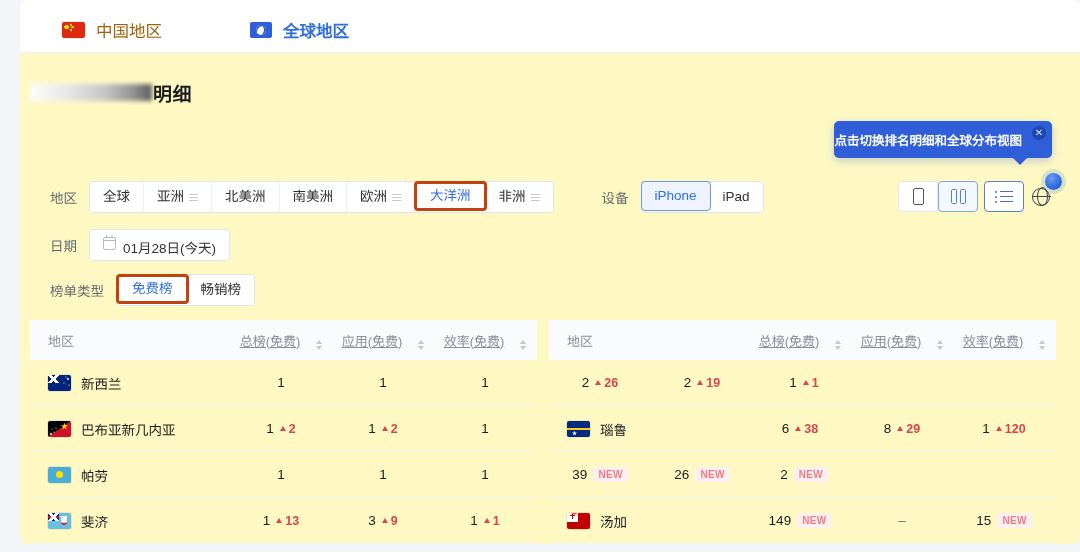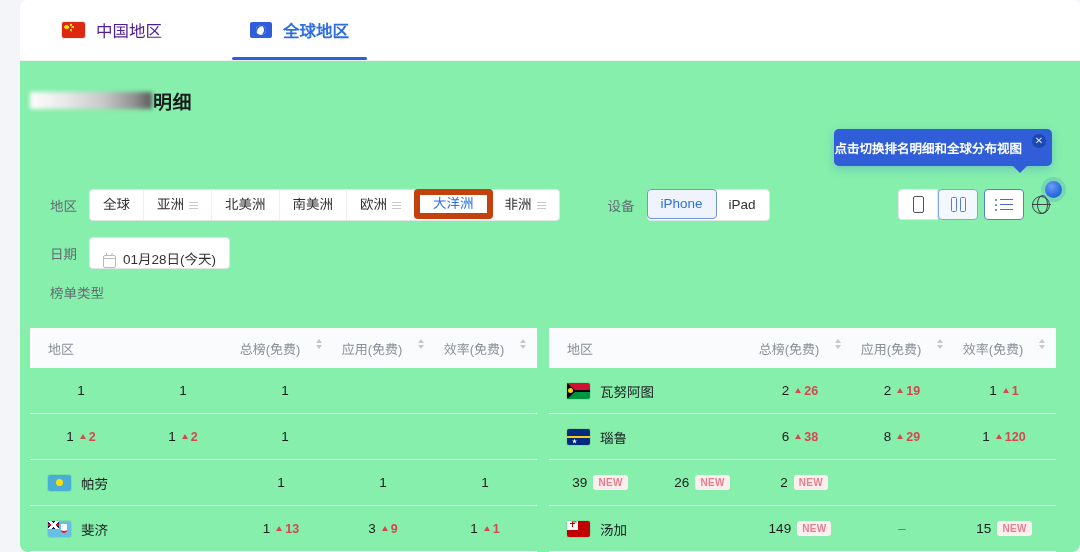--- a/index.html
+++ b/index.html
@@ -18,21 +18,21 @@
     position: absolute; left: 20px; top: 0;
     width: 1060px; height: 60px;
     background: #fff;
     border-radius: 8px 8px 0 0;
     display: flex; align-items: center;
   }
   .tab {
     display: flex; align-items: center; gap: 11px;
     height: 60px; padding: 0 20px;
     position: relative; cursor: pointer;
-    font-size: 16.5px; color: #4c1d95;
+    font-size: 16.5px; color: #a16207;
   }
   .tab.first { margin-left: 22px; }
   .tab.active { color: #2f6fe0; font-weight: bold; margin-left: 48px; }
   .tab.active .tab-underline {
     position: absolute; left: 2px; right: 2px; bottom: 0;
     height: 3px; background: #2f5ed8; border-radius: 2px;
   }
   .flag {
     width: 23px; height: 16px; border-radius: 2px;
     display: inline-block; flex: none;
@@ -53,23 +53,23 @@
     display: flex; align-items: center; justify-content: center;
   }
   .globe-badge::after {
     content: ""; width: 10px; height: 10px; border-radius: 50%;
     background: #fff;
     box-shadow: inset -3px 0 0 -1px #2f5ed8, inset 2px 2px 0 -1px #2f5ed8;
   }
 
   
   .card {
-    position: absolute; left: 20px; top: 60px;
+    position: absolute; left: 20px; top: 52px;
     width: 1060px; height: 492px;
-    background: #86efac; border-radius: 0 0 8px 8px;
+    background: #fef9c3; border-radius: 0 0 8px 8px;
     border-top: 1px solid #eef0f4;
   }
 
   
   .title-row { position: absolute; left: 10px; top: 24px; height: 30px; display: flex; align-items: center; }
   .title-redacted {
     width: 122px; height: 17px; margin-right: 1px;
     background: linear-gradient(90deg, #fdfdfd 0%, #e9e9e9 28%, #c8c8c8 60%, #8f8f8f 86%, #5a5a5a 100%);
     filter: blur(2.2px);
   }
@@ -85,39 +85,39 @@
   .seg { display: flex; border: 1px solid #e1e5ea; border-radius: 4px; overflow: visible; background: #fff; }
   .seg-item {
     position: relative;
     padding: 0 13px; height: 30px; line-height: 28px;
     font-size: 13.5px; color: #303133; cursor: pointer;
     border-right: 1px solid #eceff3; white-space: nowrap;
     display: flex; align-items: center; gap: 5px;
   }
   .seg-item:last-child { border-right: none; }
   .seg-item.active {
-    color: #2f6fe0; border: 6px solid #c2410c; border-radius: 4px;
+    color: #2f6fe0; border: 3px solid #c2410c; border-radius: 4px;
     margin: -1px; z-index: 2; background: #fff;
   }
   .seg-item.active-fill {
     color: #2f6fe0; background: #eef3fd;
     border: 1px solid #6f96e0; border-radius: 4px; margin: -1px; z-index: 2;
   }
   .menu-dots {
     display: inline-flex; flex-direction: column; justify-content: center; gap: 2px;
     width: 9px; opacity: .55;
   }
   .menu-dots i { display: block; height: 1px; background: #9aa0a6; }
   .menu-dots i:nth-child(1) { width: 9px; }
   .menu-dots i:nth-child(2) { width: 9px; }
   .menu-dots i:nth-child(3) { width: 9px; }
 
   .datebox {
-    display: flex; align-items: flex-end; gap: 7px;
-    height: 32px; padding: 0 13px;
+    display: flex; align-items: flex-start; gap: 7px;
+    height: 32px; padding: 7px 13px;
     border: 1px solid #e1e5ea; border-radius: 4px;
     font-size: 13.5px; color: #303133; background: #fff; cursor: pointer;
   }
   .cal-icon { width: 13px; height: 13px; border: 1.3px solid #b6bcc4; border-radius: 2px; position: relative; flex: none; }
   .cal-icon::before { content: ""; position: absolute; left: -1.3px; right: -1.3px; top: 2.2px; height: 1.3px; background: #b6bcc4; }
   .cal-icon::after { content: ""; position: absolute; left: 2px; top: -3px; width: 1.3px; height: 3px; background: #b6bcc4; box-shadow: 5.5px 0 0 #b6bcc4; }
 
   
   .viewtoggles { position: absolute; right: 22px; top: 128px; display: flex; align-items: center; gap: 0; }
   .vt {
@@ -177,21 +177,21 @@
 
   
   .tables { position: absolute; left: 10px; top: 267px; width: 1040px; display: flex; }
   .tbl { width: 507px; }
   .tbl.right { margin-left: 12px; }
   .thead {
     display: flex; align-items: center; height: 40px;
     background: #fafbfc; font-size: 13px; color: #8a9099;
   }
   .th-region { width: 200px; padding-left: 18px; }
-  .th-num { width: 102px; display: flex; align-items: flex-start; justify-content: center; gap: 16px; white-space: nowrap; }
+  .th-num { width: 102px; display: flex; align-items: flex-end; justify-content: center; gap: 16px; white-space: nowrap; text-decoration: underline; }
   .sorter { display: inline-flex; flex-direction: column; gap: 2px; }
   .sorter i { width: 0; height: 0; border-left: 3.5px solid transparent; border-right: 3.5px solid transparent; display: block; }
   .sorter i:first-child { border-bottom: 4px solid #c3c8cf; }
   .sorter i:last-child { border-top: 4px solid #c3c8cf; }
 
   .trow {
     display: flex; align-items: center; height: 46px;
     border-bottom: 1px solid #f2f4f7; font-size: 13.5px; color: #1b1c1f;
   }
   .td-region { width: 200px; padding-left: 18px; display: flex; align-items: center; gap: 10px; }
@@ -326,20 +326,28 @@
     <div class="filter-row r2">
       <span class="filter-label">日期</span>
       <div class="datebox">
         <span class="cal-icon"></span>
         <span>01月28日(今天)</span>
       </div>
     </div>
 
     <div class="filter-row r3">
       <span class="filter-label">榜单类型</span>
+      <div class="seg">
+        <div class="seg-item active">
+          <span>免费榜</span>
+        </div>
+        <div class="seg-item">
+          <span>畅销榜</span>
+        </div>
+      </div>
     </div>
 
     <div class="viewtoggles">
       <div class="vt first">
         <span class="ic-phone"></span>
       </div>
       <div class="vt sel">
         <span class="ic-dual">
             <i></i>
             <i></i>
@@ -380,31 +388,39 @@
           <div class="th-num">
             <span>效率(免费)</span>
             <span class="sorter">
                 <i></i>
                 <i></i>
               </span>
           </div>
         </div>
         <div id="left-body">
             <div class="trow">
-              <div class="td-num">
-                <span class="rank">1</span>
-              </div>
-              <div class="td-num">
-                <span class="rank">1</span>
-              </div>
-              <div class="td-num">
-                <span class="rank">1</span>
-              </div>
-            </div>
-            <div class="trow">
+              <div class="td-region">
+                <span class="flag f-nz"></span>
+                <span>新西兰</span>
+              </div>
+              <div class="td-num">
+                <span class="rank">1</span>
+              </div>
+              <div class="td-num">
+                <span class="rank">1</span>
+              </div>
+              <div class="td-num">
+                <span class="rank">1</span>
+              </div>
+            </div>
+            <div class="trow">
+              <div class="td-region">
+                <span class="flag f-pg"></span>
+                <span>巴布亚新几内亚</span>
+              </div>
               <div class="td-num">
                 <span class="rank">1</span>
                 <span class="delta"><span class="up"></span>2</span>
               </div>
               <div class="td-num">
                 <span class="rank">1</span>
                 <span class="delta"><span class="up"></span>2</span>
               </div>
               <div class="td-num">
                 <span class="rank">1</span>
@@ -466,24 +482,20 @@
           <div class="th-num">
             <span>效率(免费)</span>
             <span class="sorter">
                 <i></i>
                 <i></i>
               </span>
           </div>
         </div>
         <div id="right-body">
             <div class="trow">
-              <div class="td-region">
-                <span class="flag f-vu"></span>
-                <span>瓦努阿图</span>
-              </div>
               <div class="td-num">
                 <span class="rank">2</span>
                 <span class="delta"><span class="up"></span>26</span>
               </div>
               <div class="td-num">
                 <span class="rank">2</span>
                 <span class="delta"><span class="up"></span>19</span>
               </div>
               <div class="td-num">
                 <span class="rank">1</span>

